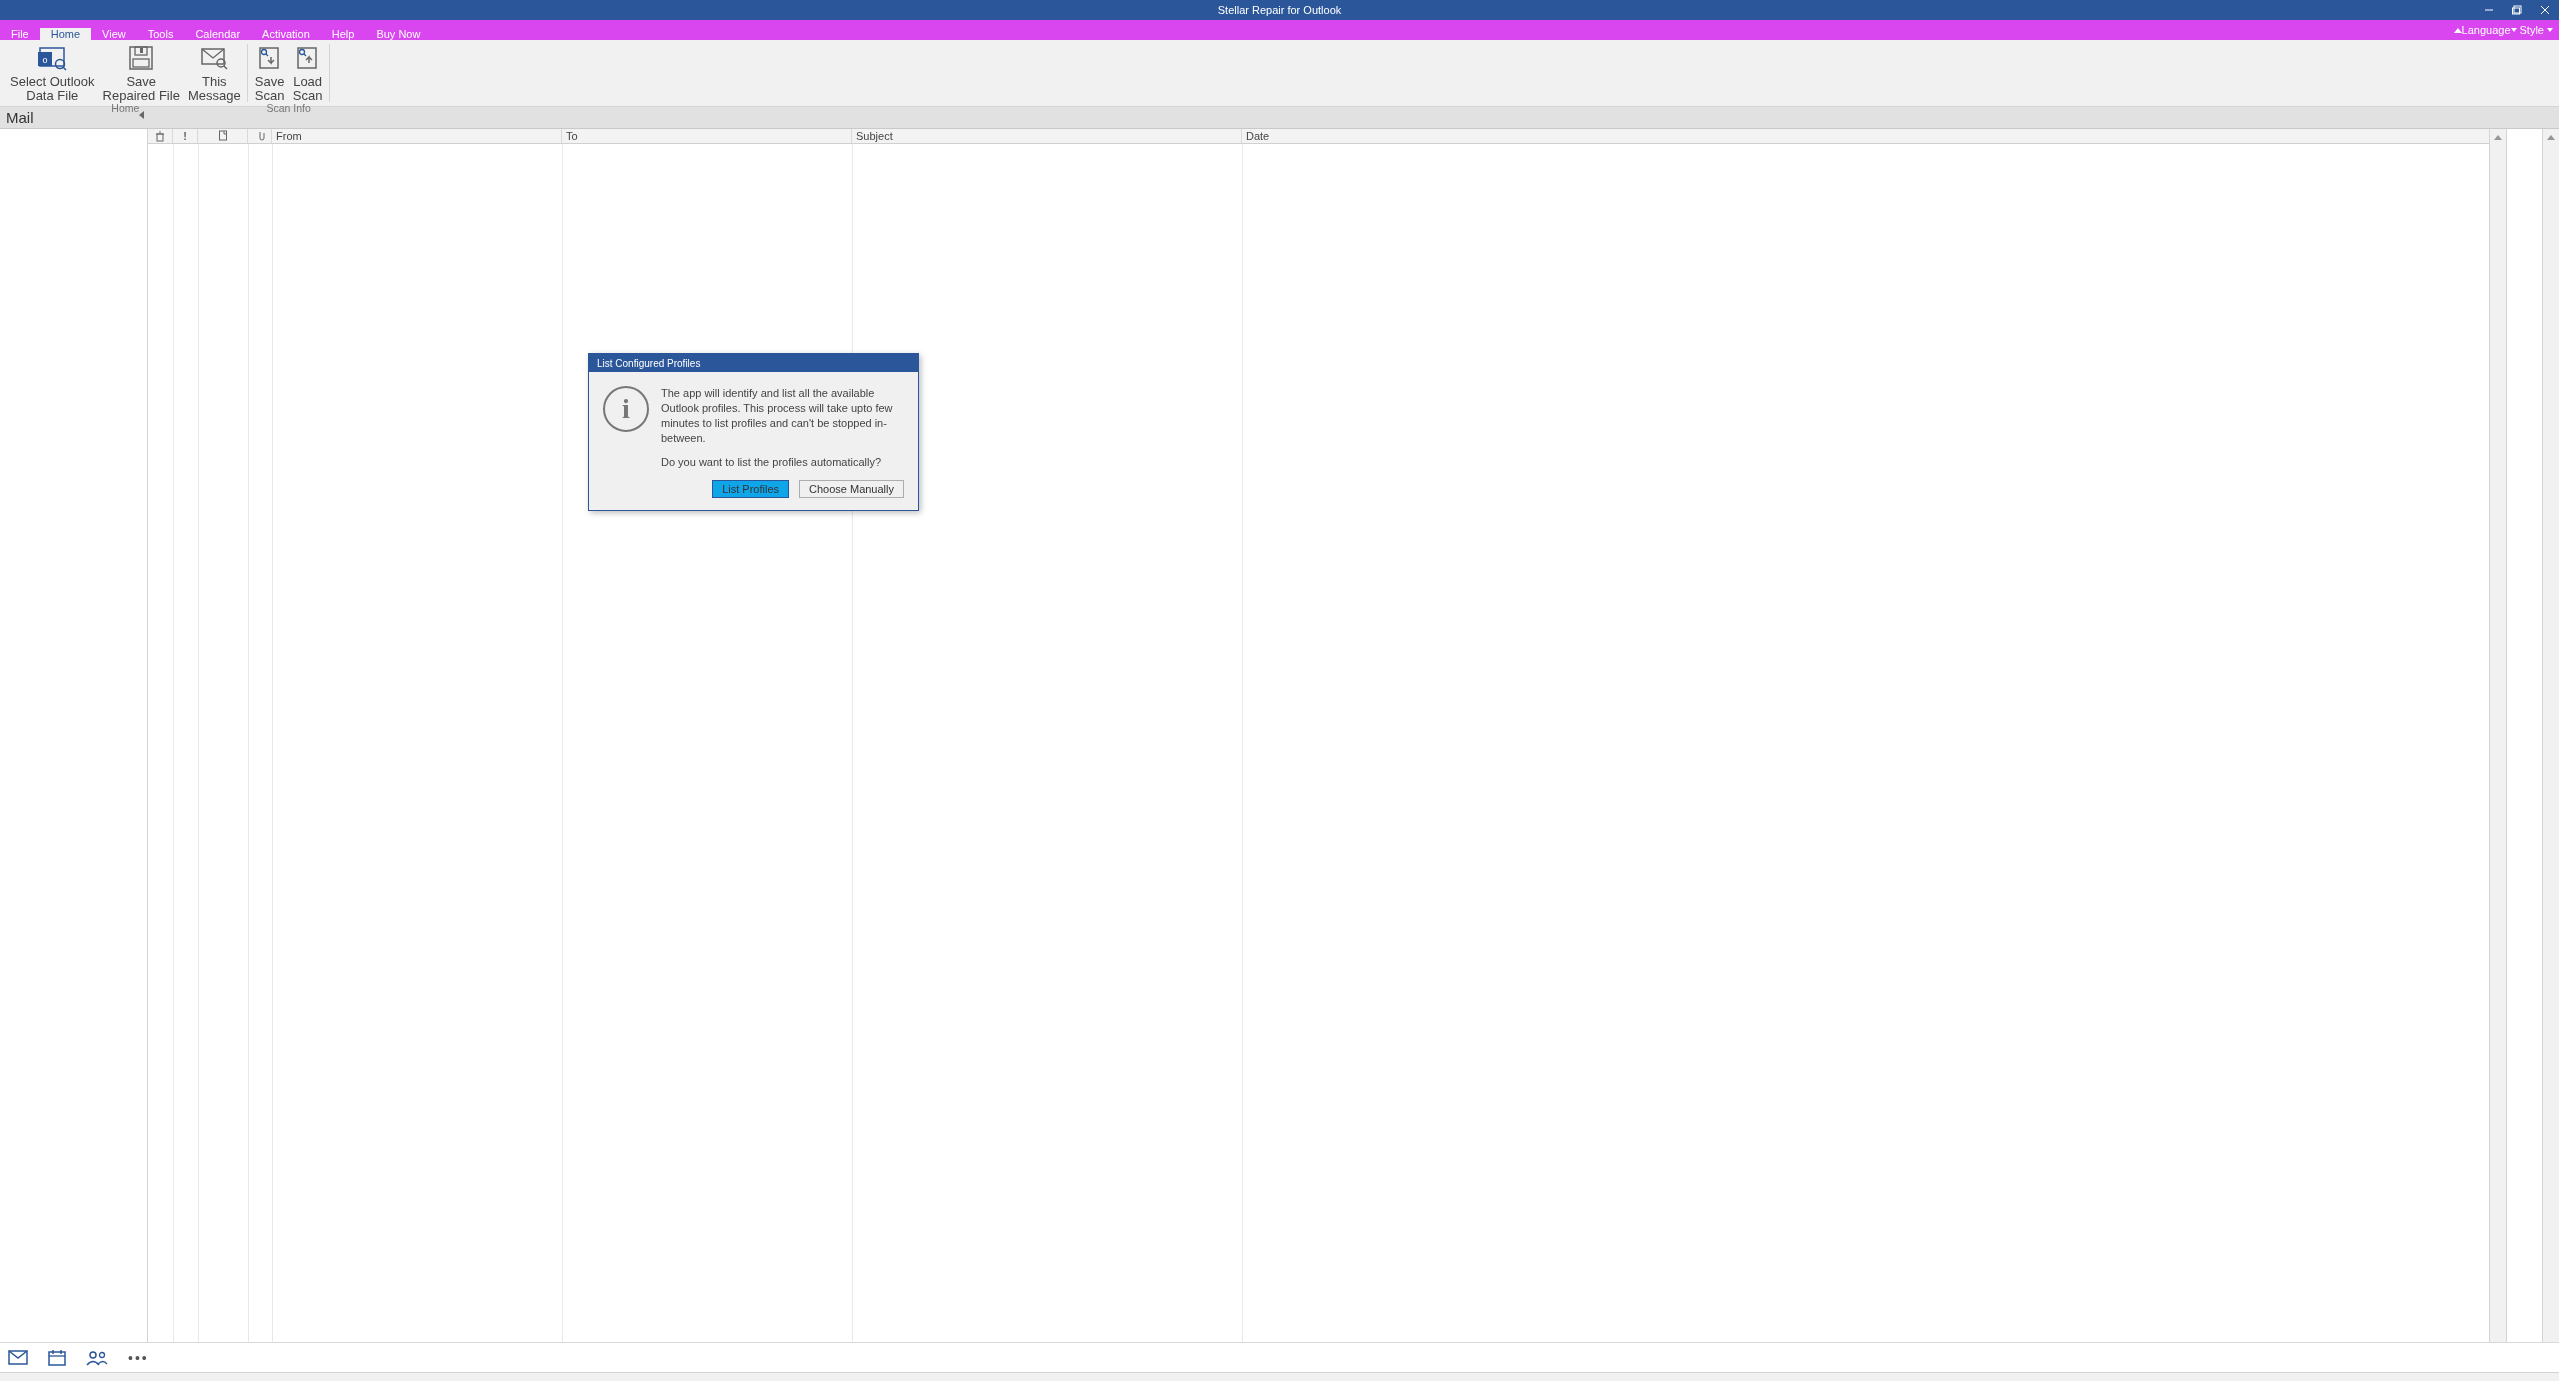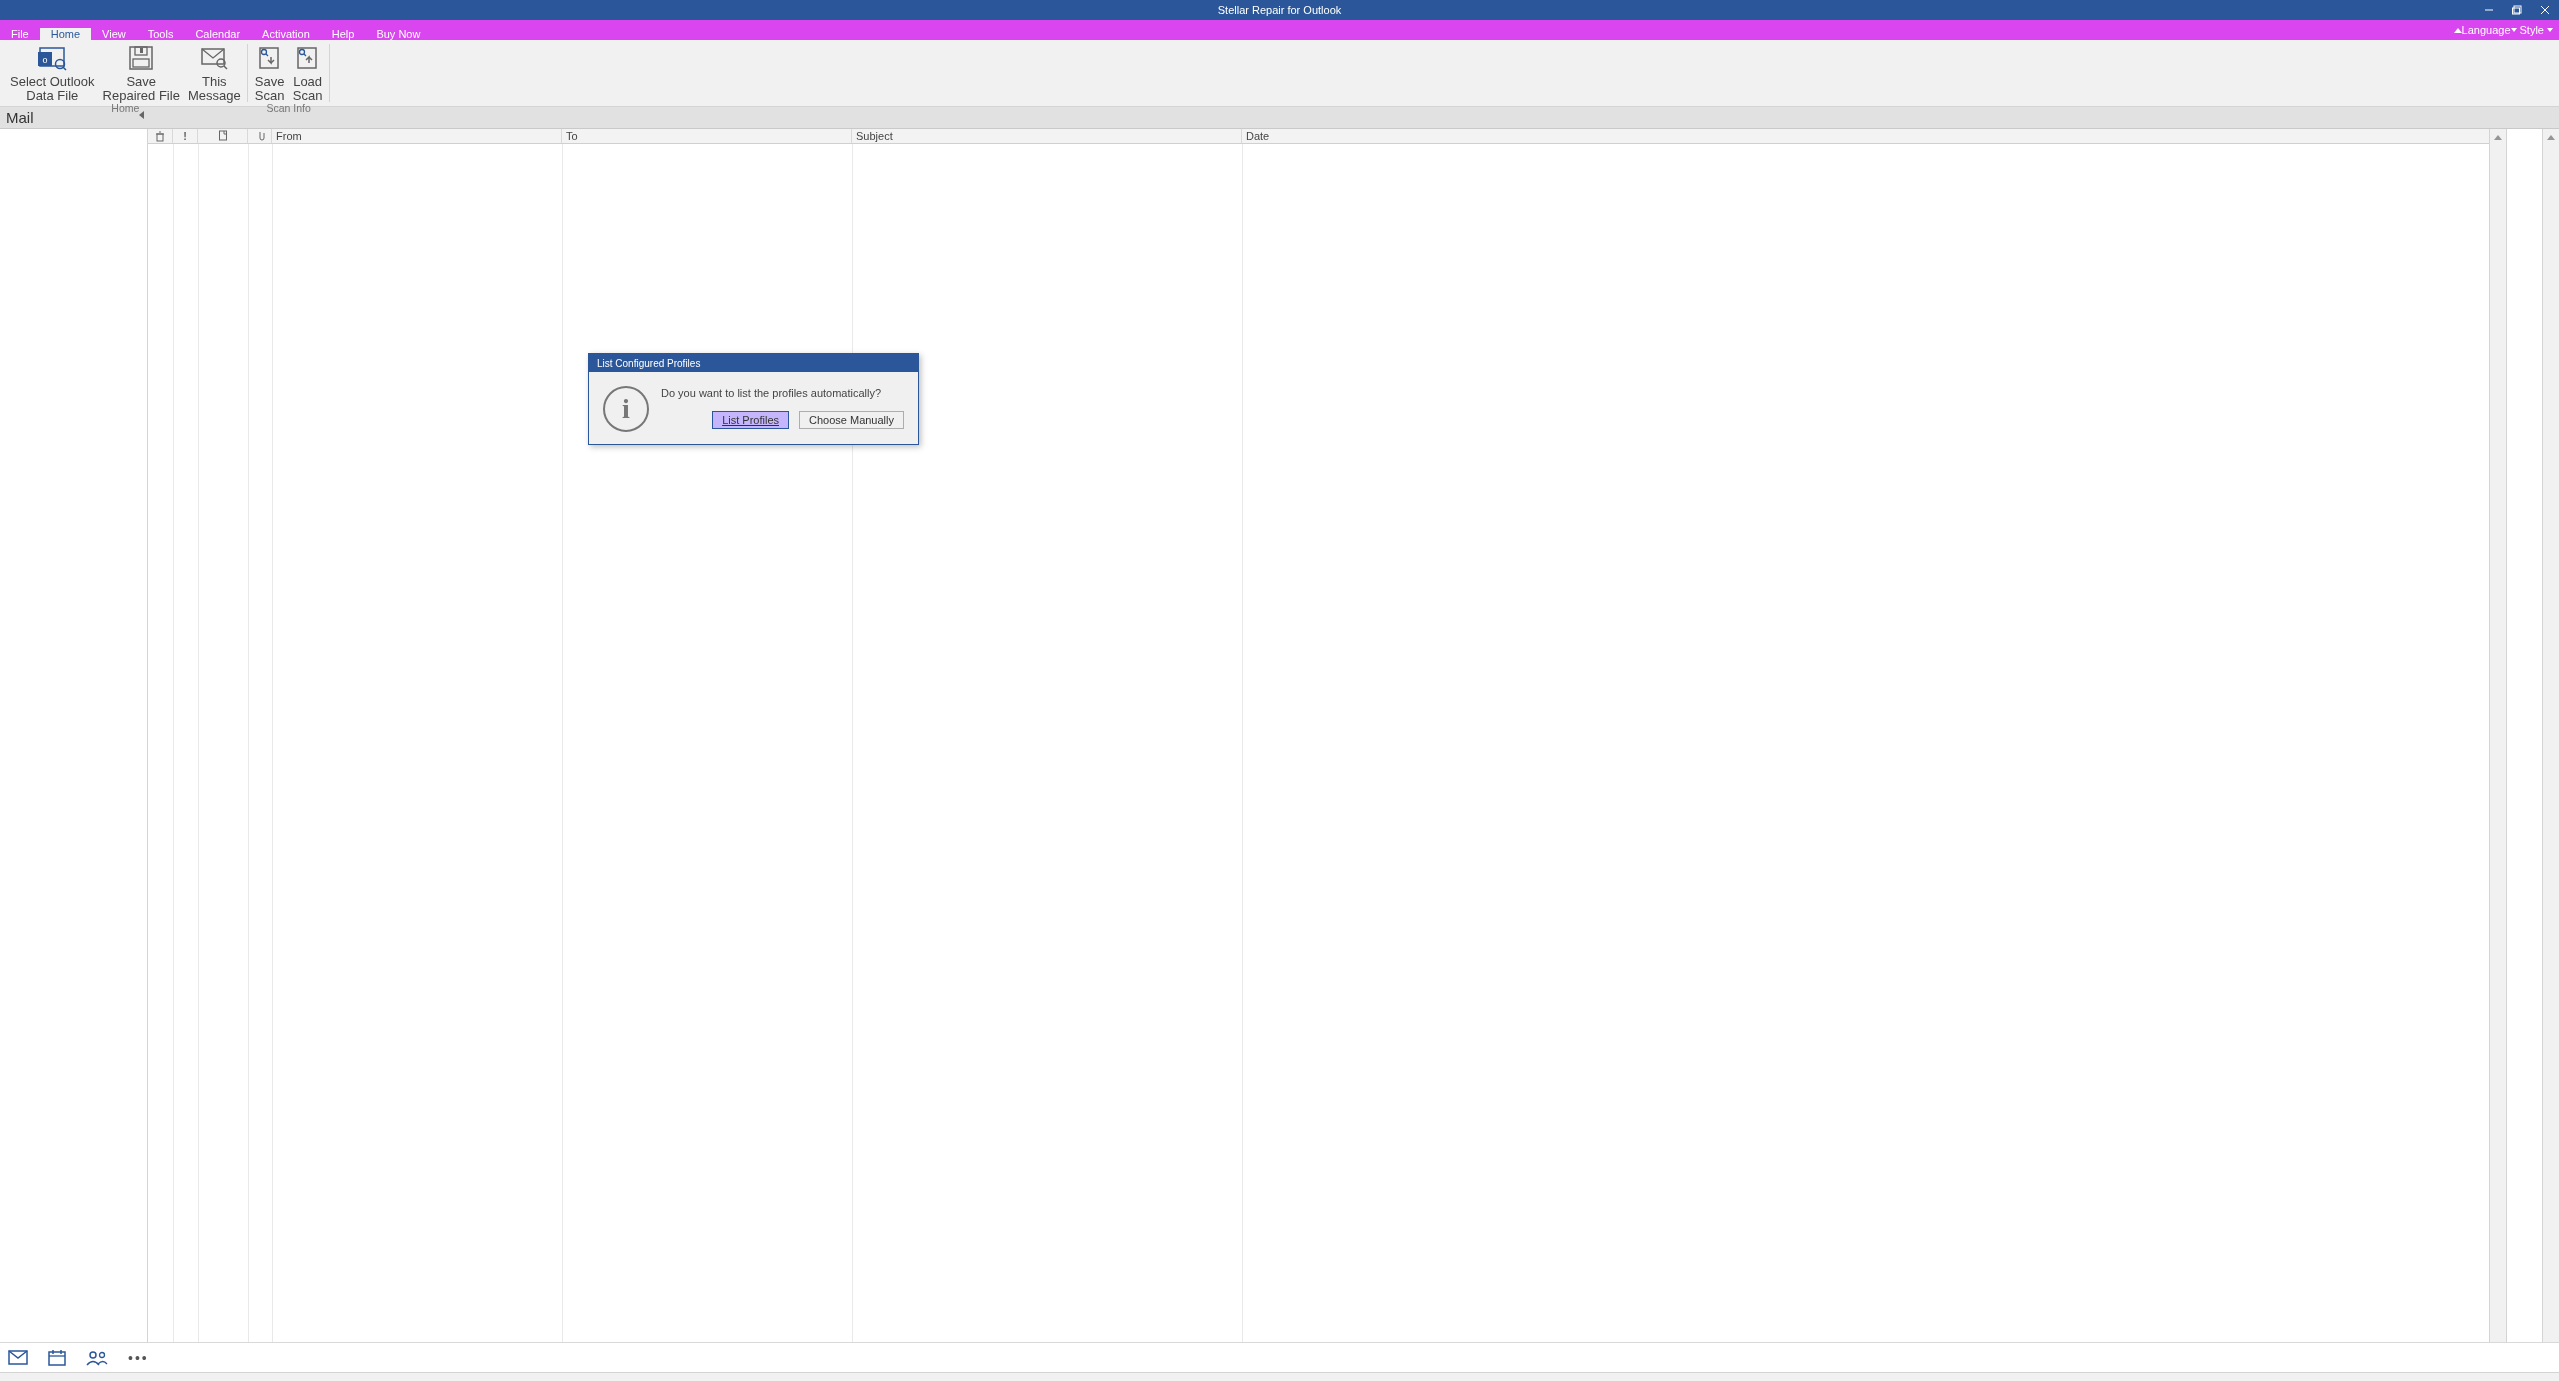--- a/index.html
+++ b/index.html
@@ -235,21 +235,21 @@
 .dialog .msg { flex:1;font-size:11px;color:#444;line-height:1.35; }
 .dialog .msg p { margin-bottom:10px; }
 .dialog .btnrow {
   display:flex;justify-content:flex-end;gap:10px;margin-top:6px;
 }
 .dialog button {
   font:inherit;font-size:11px;color:#333;background:#f0f0f0;
   border:1px solid #adadad;padding:1px 9px;height:18px;cursor:pointer;
 }
 .dialog button.primary {
-  border:1px solid #2b579a;background:#c4b5fd;text-decoration:underline;
+  border:1px solid #2b579a;background:#0ea5e9;
 }
 
 
 svg { display:block; }
 </style>
 </head>
 <body>
 
 <div class="titlebar">
   <div class="title">Stellar Repair for Outlook</div>
@@ -479,20 +479,21 @@
 </div>
 
 <div class="statusbar"></div>
 
 <div class="dialog-overlay">
   <div class="dialog">
     <div class="dlg-title">List Configured Profiles</div>
     <div class="dlg-body">
       <div class="info-icon">i</div>
       <div class="msg">
+        <p>The app will identify and list all the available Outlook profiles. This process will take upto few minutes to list profiles and can't be stopped in-between.</p>
         <p>Do you want to list the profiles automatically?</p>
         <div class="btnrow">
           <button class="primary">List Profiles</button>
           <button>Choose Manually</button>
         </div>
       </div>
     </div>
   </div>
 </div>
 

